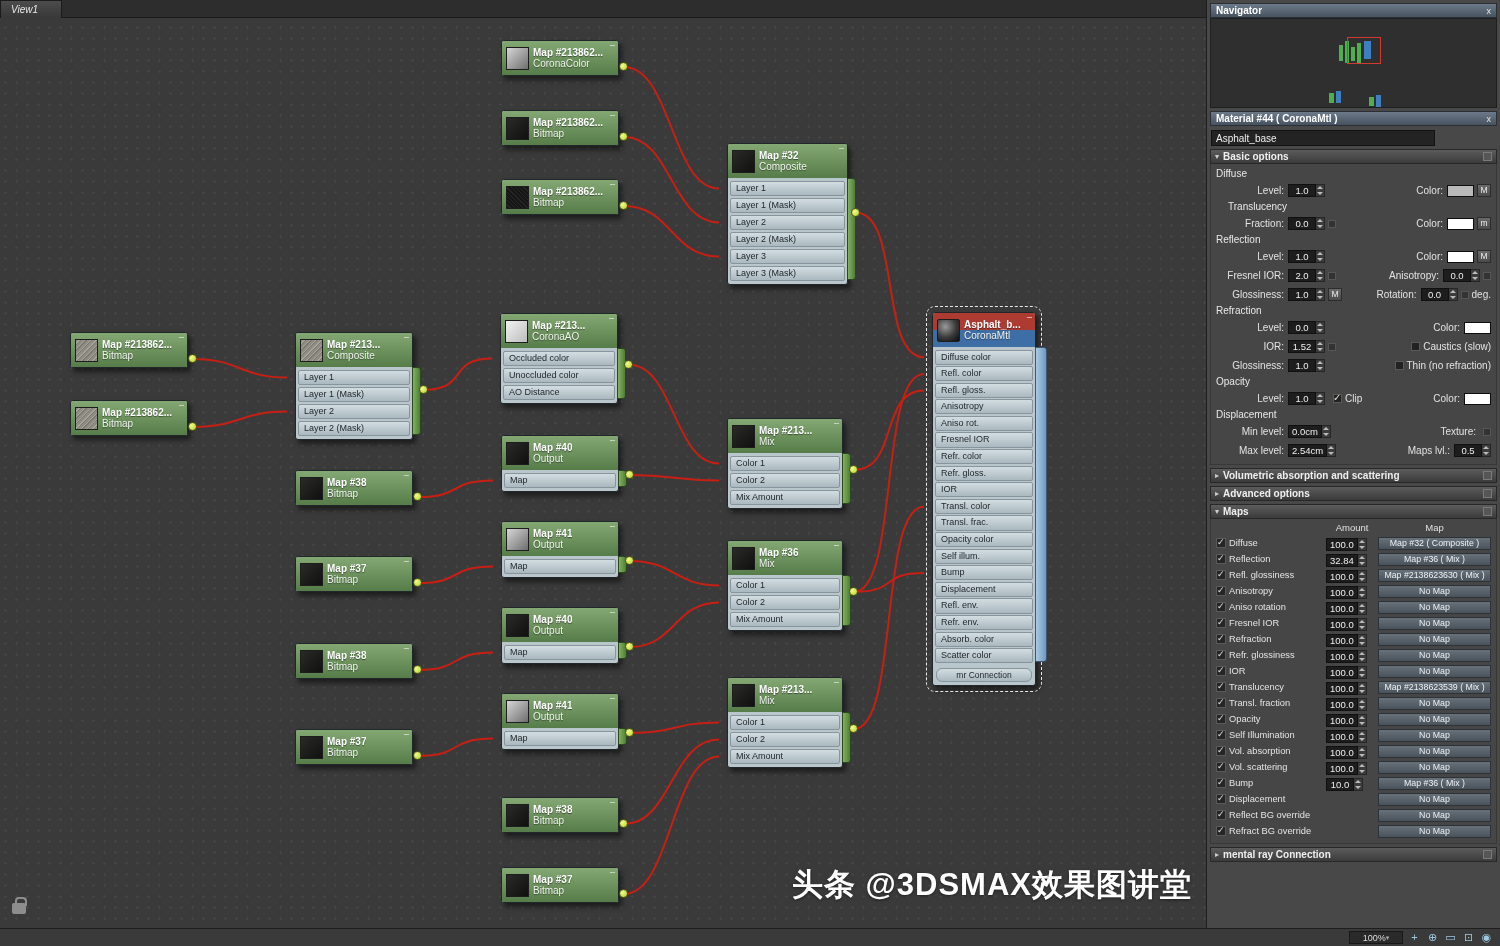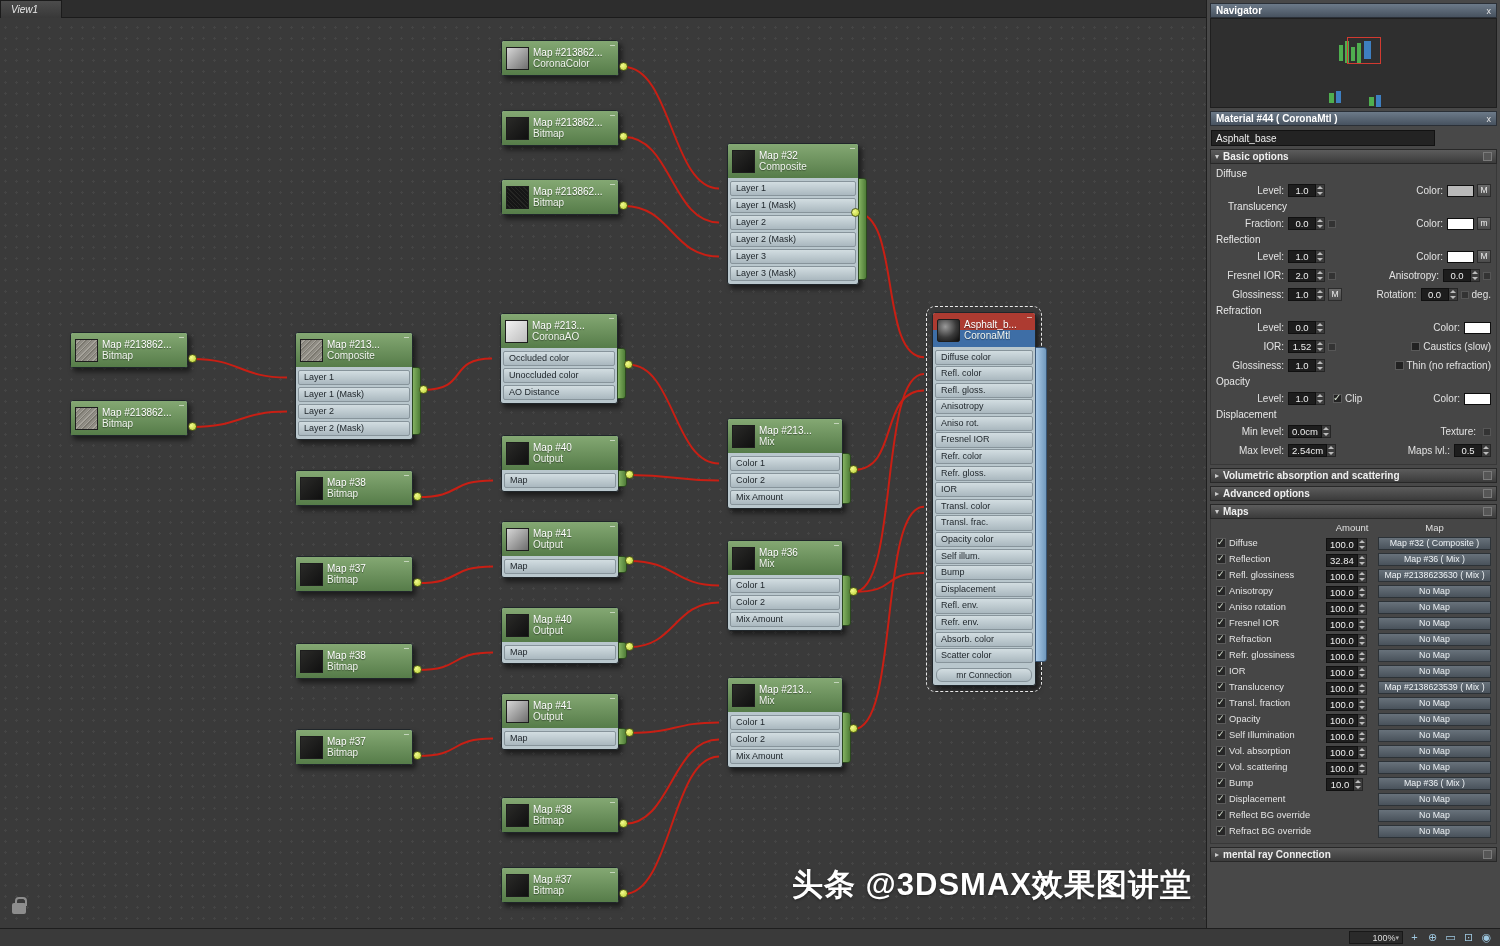--- a/index.html
+++ b/index.html
@@ -21,21 +21,21 @@
   .nhead{position:relative;height:34px;background:linear-gradient(#84a873,#567c49);border-radius:2px 2px 0 0;
     display:flex;align-items:center;gap:4px;padding:0 4px;}
   .thumb{width:23px;height:23px;border:1px solid #1d1d1d;flex:none;}
   .th-gray{background:linear-gradient(135deg,#d6d6d6,#6e6e6e);}
   .th-dark{background:linear-gradient(135deg,#2a2a28,#101010);}
   .th-speck{background:repeating-linear-gradient(45deg,#161616 0 2px,#262624 2px 3px);}
   .th-noise{background:repeating-linear-gradient(135deg,#8f8c84 0 2px,#a7a49c 2px 3px,#7b786f 3px 4px);}
   .th-light{background:linear-gradient(135deg,#f2f2f2,#bdbdbd);}
   .th-sphere{background:radial-gradient(circle at 35% 32%,#9a9a9a,#3a3a3a 55%,#0c0c0c);border-radius:2px;}
   .ntitles{display:flex;flex-direction:column;overflow:hidden;line-height:11px;}
-  .t1{font-size:10px;font-weight:normal;color:#fff;white-space:nowrap;text-shadow:0 1px 1px rgba(0,0,0,.45);}
+  .t1{font-size:10px;font-weight:bold;color:#fff;white-space:nowrap;text-shadow:0 1px 1px rgba(0,0,0,.45);}
   .t2{font-size:10px;color:#f0f4ee;white-space:nowrap;text-shadow:0 1px 1px rgba(0,0,0,.4);}
   .minb{position:absolute;right:3px;top:0;font-size:9px;color:#e8eee2;line-height:9px;}
   .nslots{padding:1px 2px 3px 2px;}
   .slot{position:relative;height:15.5px;margin-top:1.5px;background:linear-gradient(#d2dde1,#aab8bf);
     border:1px solid #87949b;border-radius:2px;font-size:9px;color:#1d2429;line-height:13px;padding-left:5px;
     white-space:nowrap;overflow:hidden;}
   .port{position:absolute;width:9px;height:9px;border-radius:50%;z-index:4;
     background:radial-gradient(circle at 35% 35%,#f2fa8e,#b7cd2c);border:1px solid #4f5c17;}
   .oport{position:absolute;}
   .obar{position:absolute;right:-9px;top:34px;width:9px;background:linear-gradient(90deg,#83b161,#4f7d37);
@@ -99,21 +99,21 @@
   .mcheck.on::after{content:"\2713";position:absolute;left:0;top:-2px;font-size:9px;color:#dfe9d8;}
   .mlabel{width:97px;font-size:9.3px;white-space:nowrap;overflow:hidden;flex:none;color:#e4e4e4;}
   .mamt{width:52px;flex:none;}
   .mbtn{flex:1;height:13px;background:linear-gradient(#68727b,#49525b);border:1px solid #2c3237;color:#eef2f5;
     font-size:8.8px;text-align:center;line-height:11px;white-space:nowrap;overflow:hidden;padding:0 2px;}
 
   
   .status{position:absolute;left:0;top:928px;width:1500px;height:18px;background:#3a3a3a;border-top:1px solid #1e1e1e;
     display:flex;align-items:center;justify-content:flex-end;gap:4px;padding:0 6px;z-index:50;}
   .zoombox{width:54px;height:13px;background:#2a2a2a;border:1px solid #181818;color:#ddd;font-size:9px;
-    display:flex;align-items:center;justify-content:flex-end;padding:0 3px;}
+    display:flex;align-items:center;justify-content:center;padding:0 3px;}
   .zoombox .arr{font-size:7px;color:#aaa;}
   .sicon{width:15px;height:15px;color:#9fc9e2;font-size:11px;line-height:14px;text-align:center;}
 </style>
 </head>
 <body>
 
 <div class="app">
 
   <div class="canvas">
     <svg class="wires" width="1206" height="928">
@@ -168,21 +168,21 @@
         <div class="nhead">
           <span class="thumb th-speck"></span>
           <span class="ntitles">
             <span class="t1">Map #213862...</span>
             <span class="t2">Bitmap</span>
           </span>
           <span class="minb">–</span>
         </div>
       </div>
       <i class="port oport" style="left: 619px; top: 201px;"></i>
-      <div class="node" style="left: 727px; top: 143px; width: 132px;">
+      <div class="node" style="left: 727px; top: 143px; width: 121px;">
         <div class="nhead">
           <span class="thumb th-dark"></span>
           <span class="ntitles">
             <span class="t1">Map #32</span>
             <span class="t2">Composite</span>
           </span>
           <span class="minb">–</span>
         </div>
         <div class="nslots">
           <div class="slot">Layer 1</div>

